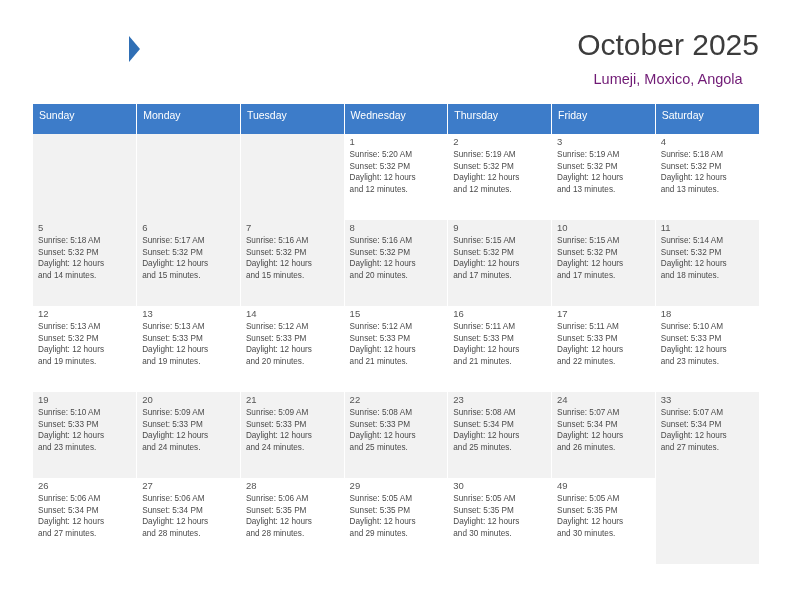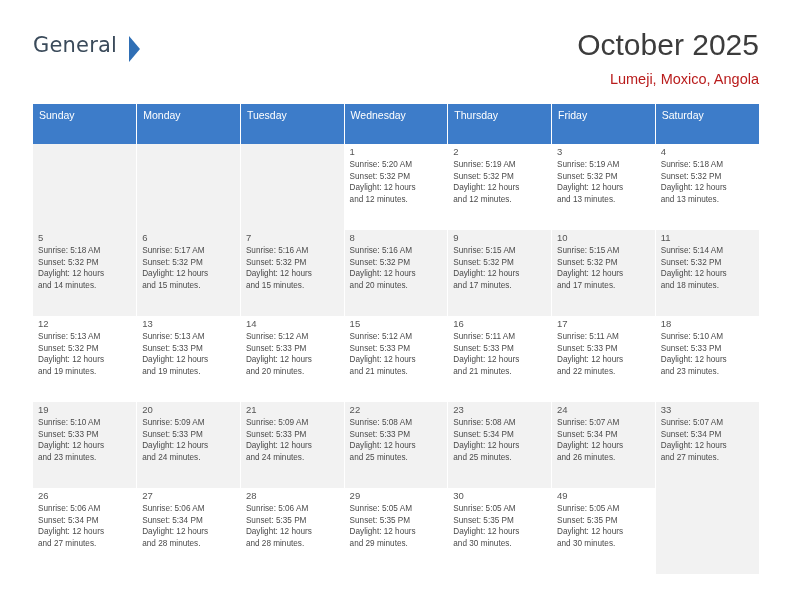--- a/index.html
+++ b/index.html
@@ -71,40 +71,41 @@
   }
   .cal-title {
     font-size: 30px;
     color: #3c3c3c;
     font-weight: normal;
     line-height: 34px;
     font-family: "Liberation Sans", sans-serif;
   }
   .cal-subtitle {
     font-size: 14.5px;
-    color: #b91c1c;
+    color: #701a75;
     line-height: 22px;
     margin-top: 6px;
+    text-align: center;
   }
   
   .cal {
     position: absolute;
     left: 33px;
     top: 104px;
     width: 726px;
     border-collapse: collapse;
     table-layout: fixed;
   }
   .cal th {
     background: #3d7cc9;
     color: #ffffff;
     font-size: 10.5px;
     font-weight: normal;
     text-align: left;
-    padding: 5px 0 23px 6px;
+    padding: 5px 0 13px 6px;
     height: 20px;
     border-right: 1px solid #ffffff;
   }
   .cal th:last-child { border-right: none; }
   .cal td {
     vertical-align: top;
     height: 86px;
     width: 103.7px;
     padding: 2px 4px 3px 5px;
     border-right: 1px solid #ffffff;
@@ -124,21 +125,20 @@
   .empty { background: #f2f2f2 !important; }
   .info div { white-space: nowrap; }
 </style>
 </head>
 <body>
 
 <div class="page">
 
   <div class="header">
     <div class="logo">
-      <div class="logo-general">General</div>
       <div class="logo-flag"></div>
       <div class="logo-flag-inner"></div>
     </div>
     <div class="title-block">
       <div class="cal-title">October 2025</div>
       <div class="cal-subtitle">Lumeji, Moxico, Angola</div>
     </div>
   </div>
 
   <table class="cal">

